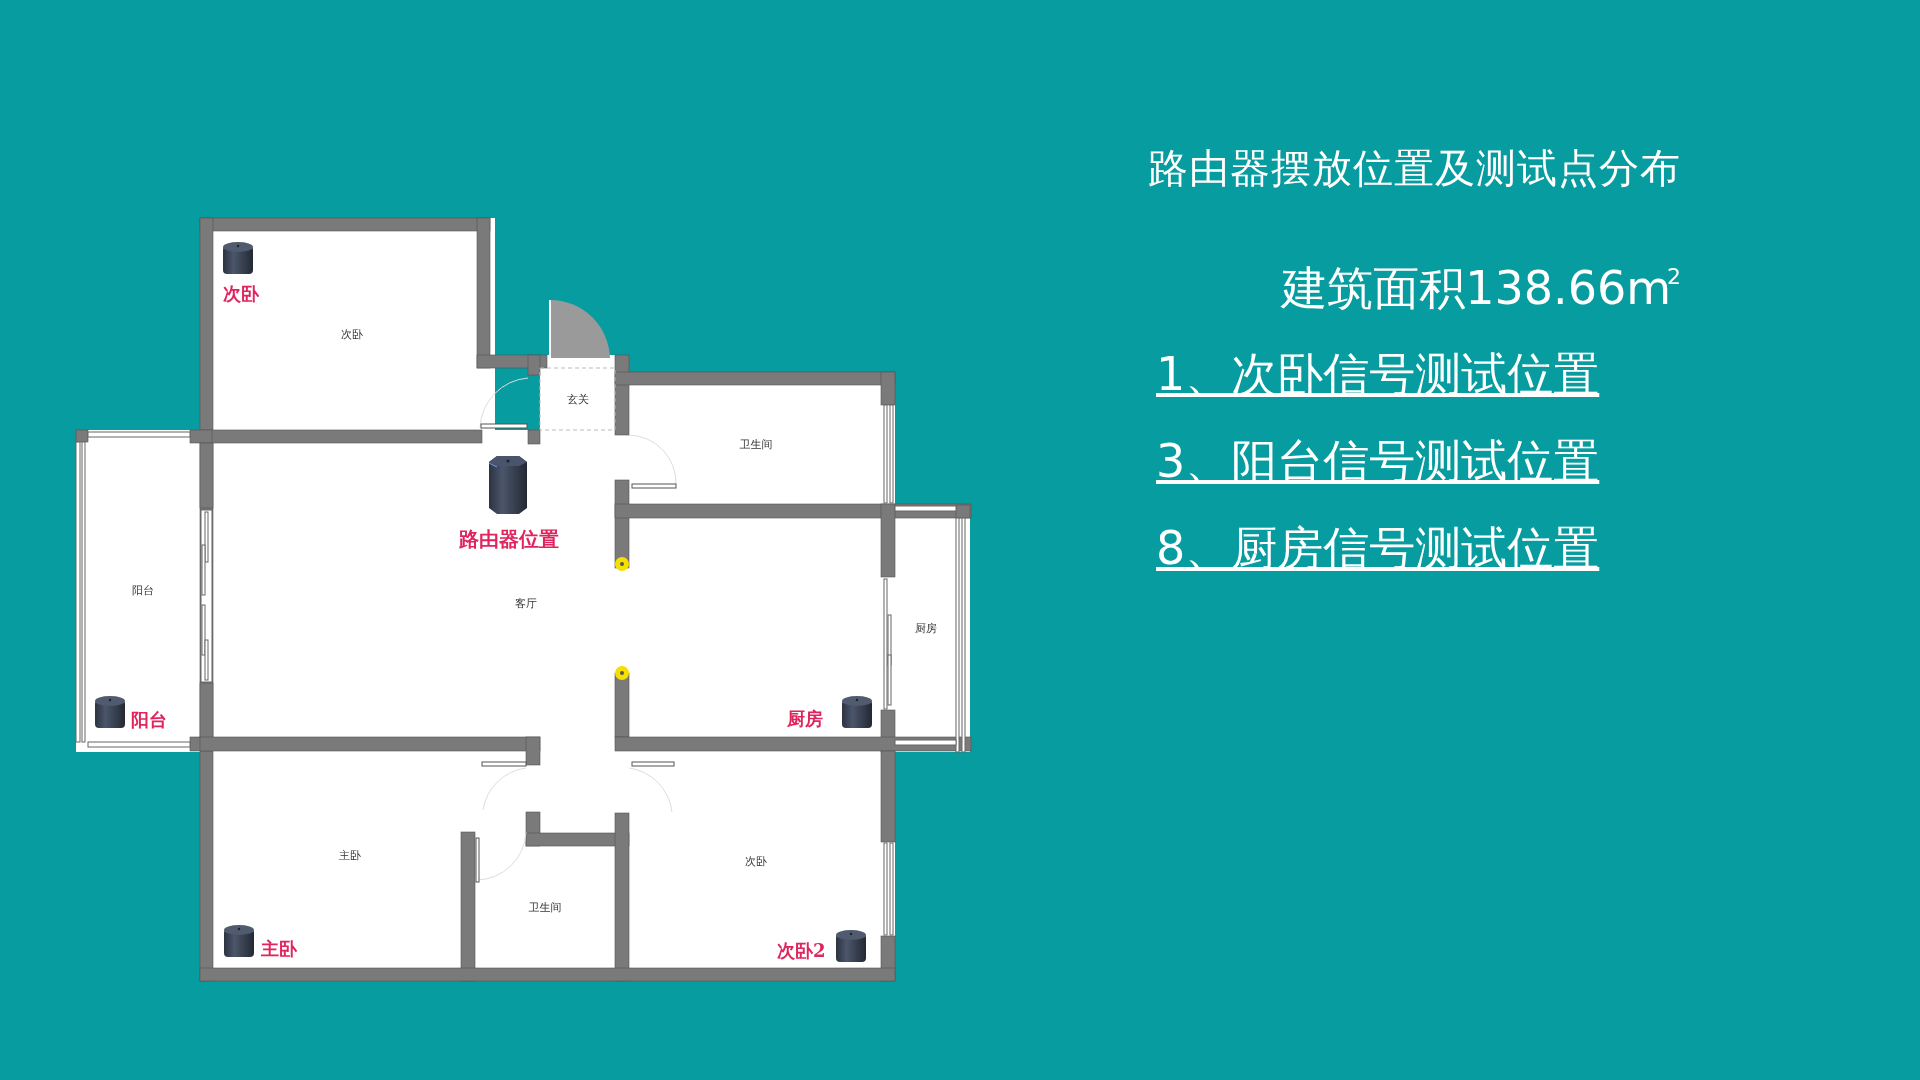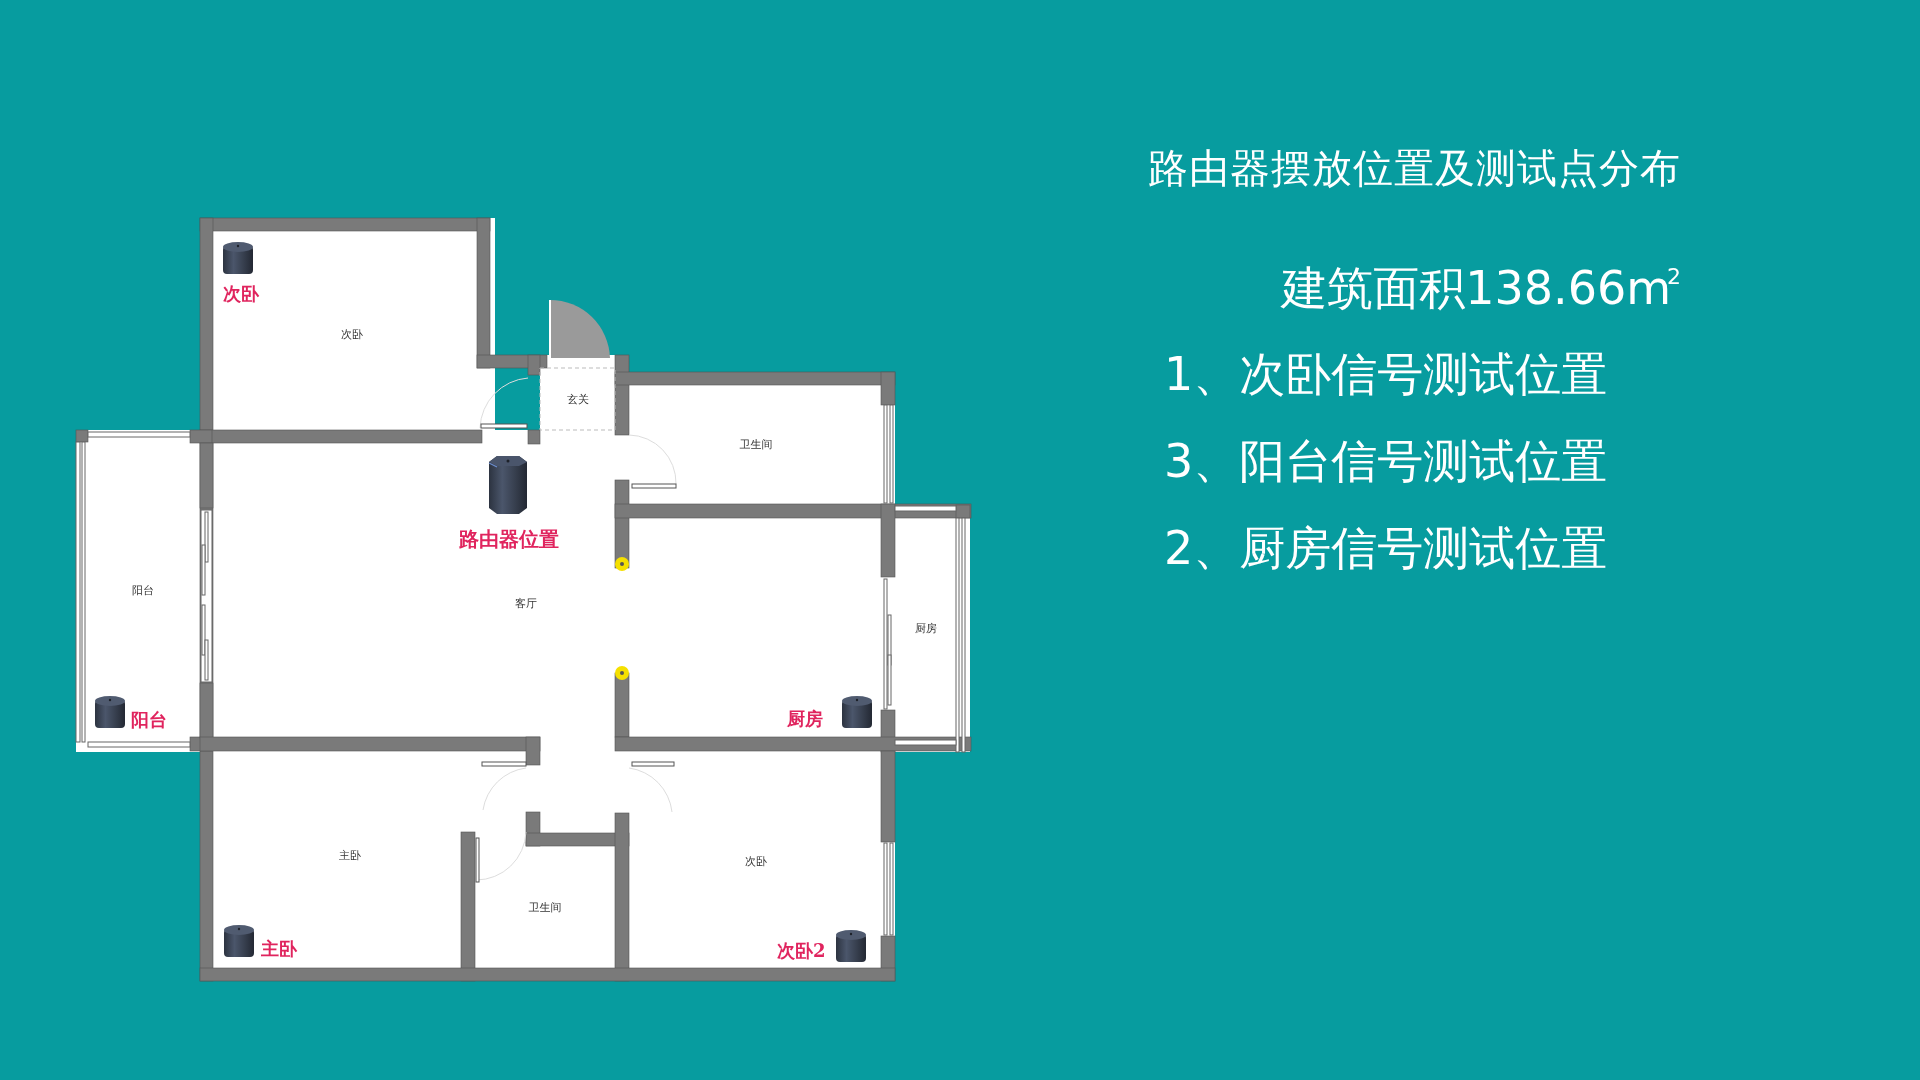--- a/index.html
+++ b/index.html
@@ -10,21 +10,21 @@
     position: relative;
   }
   #floorplan { position: absolute; left: 0; top: 0; width: 1000px; height: 1080px; }
   .room-label { font-family: "DejaVu Sans", sans-serif; font-size: 11px; fill: #333; }
   .marker-label { font-family: "DejaVu Serif", serif; font-weight: bold; font-size: 18px; fill: #e0245e; }
   .router-label { font-family: "DejaVu Serif", serif; font-weight: bold; font-size: 20px; fill: #e0245e; }
   .panel { position: absolute; left: 1148px; top: 148px; color: #fff; }
   .title { font-size: 40px; line-height: 1; margin: 0 0 77px 0; letter-spacing: 1px; white-space: nowrap; }
   .area { font-size: 46px; line-height: 1; margin: 16px 0 40px 0; white-space: nowrap; text-align: right; }
   .area sup { font-size: 22px; vertical-align: 20px; margin-left: -4px; }
-  .list { list-style: none; margin: 16px; padding: 0; }
+  .list { list-style: none; margin: 8px; padding: 0; text-decoration: underline; }
   .list li { font-size: 46px; line-height: 1; height: 87px; white-space: nowrap; }
 </style>
 </head>
 <body>
 
 <svg id="floorplan" viewBox="0 0 1000 1080" xmlns="http://www.w3.org/2000/svg">
   <defs>
     <linearGradient id="rtr" x1="0" x2="1">
       <stop offset="0" stop-color="#2c3340"></stop>
       <stop offset="0.35" stop-color="#4b566b"></stop>
@@ -180,15 +180,15 @@
 </svg>
 
 <div class="panel">
   <div class="title">路由器摆放位置及测试点分布</div>
   <div class="area">
     <span>建筑面积138.66</span><span>m</span><sup>2</sup>
   </div>
   <ul class="list">
     <li>1、次卧信号测试位置</li>
     <li>3、阳台信号测试位置</li>
-    <li>2、厨房信号测试位置</li>
+    <li>8、厨房信号测试位置</li>
   </ul>
 </div>
 
 </body></html>

